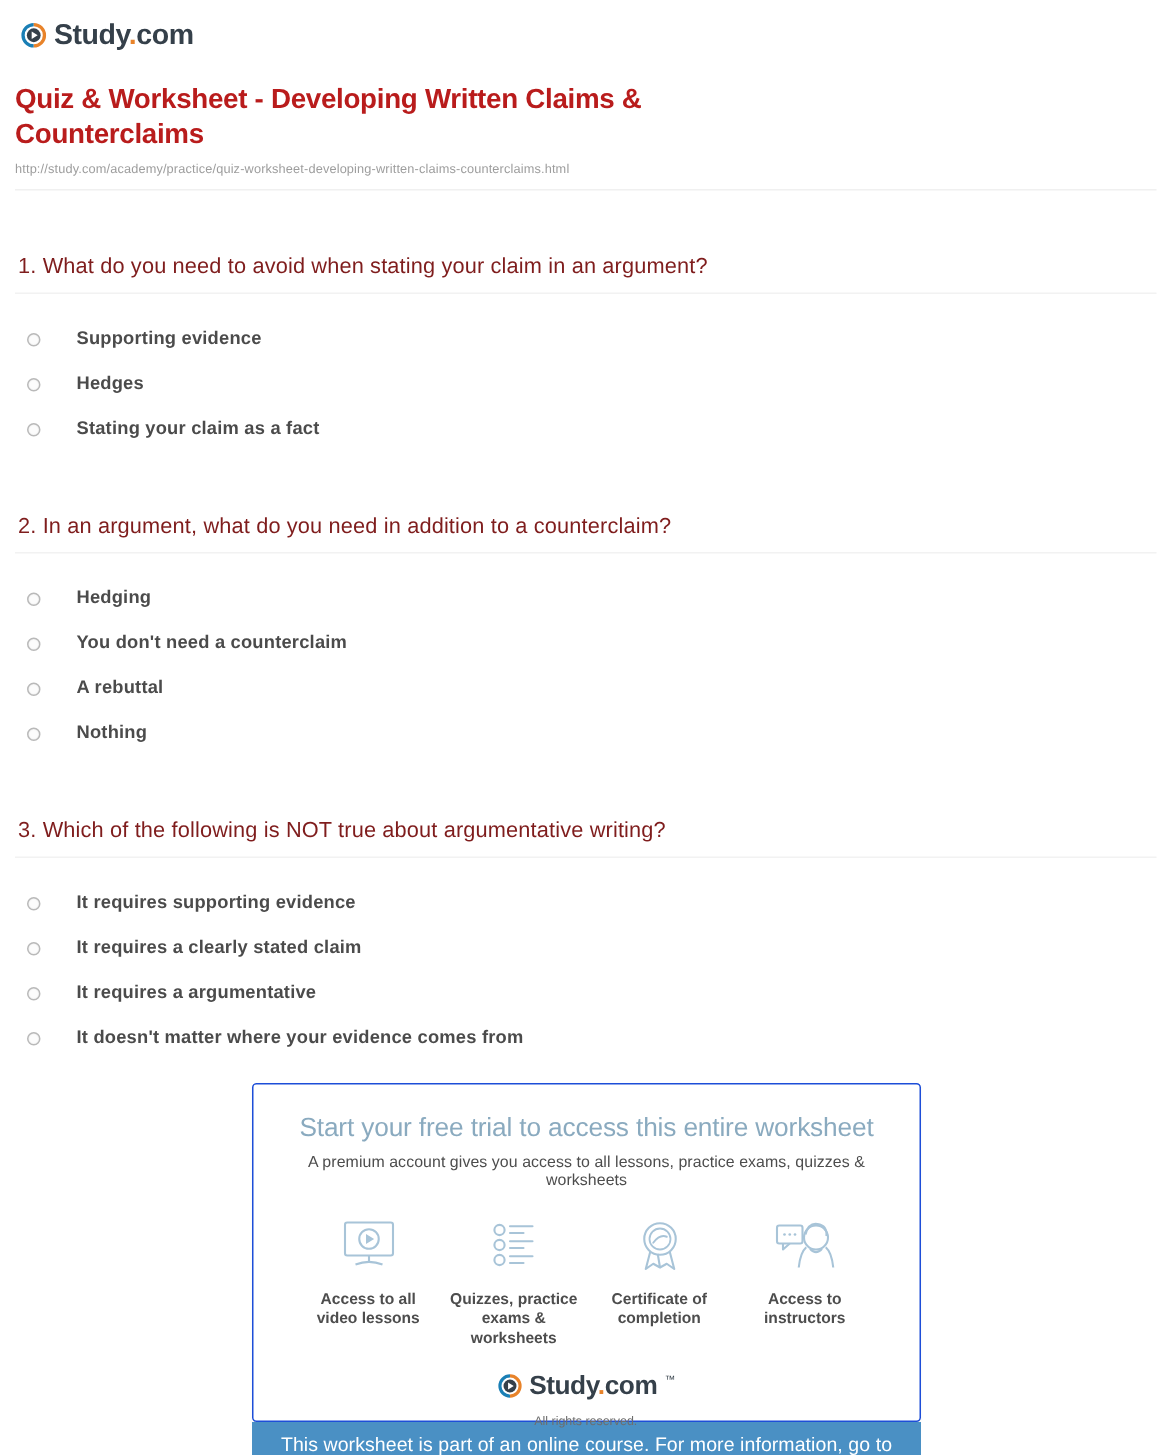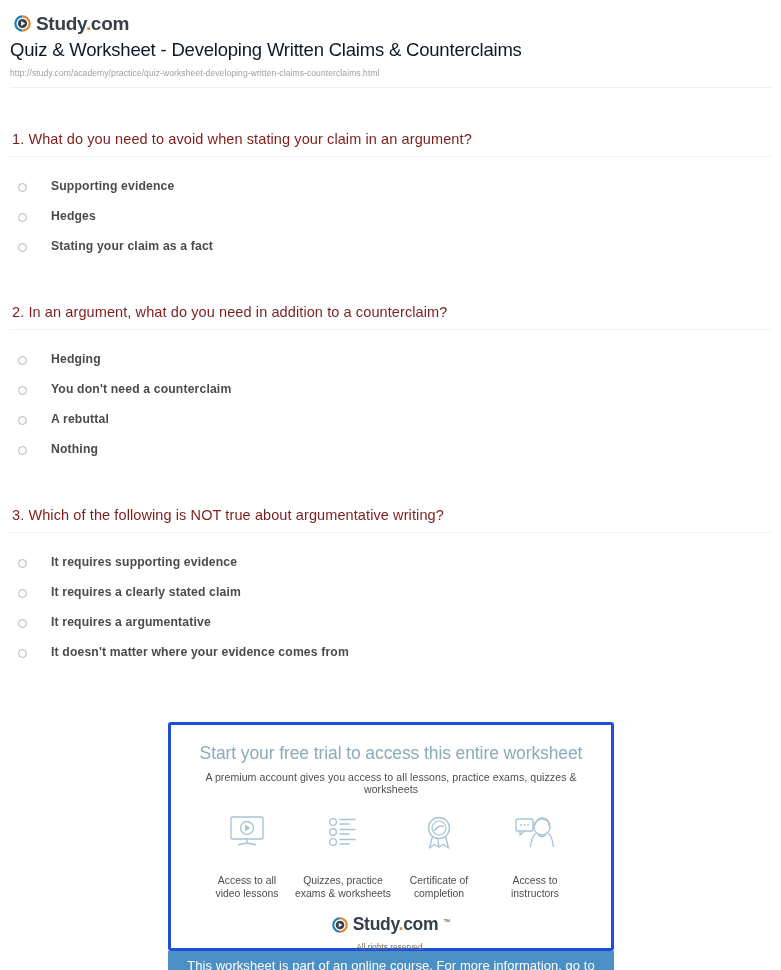--- a/index.html
+++ b/index.html
@@ -35,25 +35,25 @@
   .brand-text {
     font-size: 19px;
     font-weight: 600;
     color: #35404a;
     letter-spacing: -0.3px;
     line-height: 1;
   }
   .brand-text .dot { color: #e8832a; }
 
   .doc-title {
-    margin: 2px 0 0 0;
+    margin: 18px 0 0 0;
     font-size: 18.5px;
     line-height: 23px;
-    font-weight: normal;
-    color: #0f172a;
+    font-weight: bold;
+    color: #b91c1c;
     letter-spacing: -0.2px;
     max-width: 540px;
   }
   .doc-url {
     margin: 7px 0 0 0;
     font-size: 8.5px;
     color: #9d9d9d;
     letter-spacing: 0.1px;
   }
   .rule {
@@ -108,21 +108,21 @@
   }
 
   
   .promo-wrap {
     position: absolute;
     left: 168px;
     top: 722px;
     width: 446px;
   }
   .promo-card {
-    border: 3px solid #1d4ed8;
+    border: 1px solid #1d4ed8;
     border-radius: 3px;
     background: #ffffff;
     box-shadow: 0 1px 2px rgba(0,0,0,0.05);
     padding: 18px 10px 10px 10px;
     text-align: center;
   }
   .promo-heading {
     font-size: 17.5px;
     color: #8aaabf;
     font-weight: normal;
@@ -145,24 +145,25 @@
     width: 100px;
     text-align: center;
   }
   .feature-icon {
     height: 42px;
     display: flex;
     align-items: center;
     justify-content: center;
   }
   .feature-label {
-    margin-top: 20px;
+    margin-top: 8px;
     font-size: 10.4px;
     line-height: 13px;
     color: #4d4d4d;
+    font-weight: bold;
   }
 
   .promo-logo {
     display: flex;
     align-items: center;
     justify-content: center;
     gap: 5px;
     margin-top: 16px;
     margin-bottom: 4px;
   }

